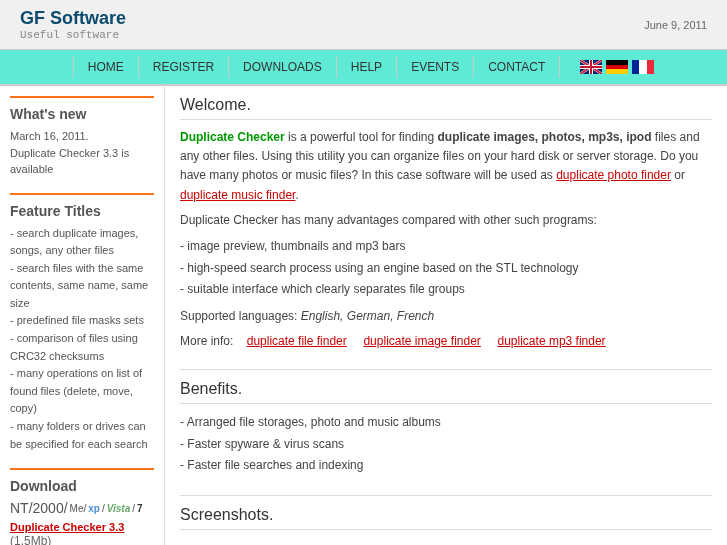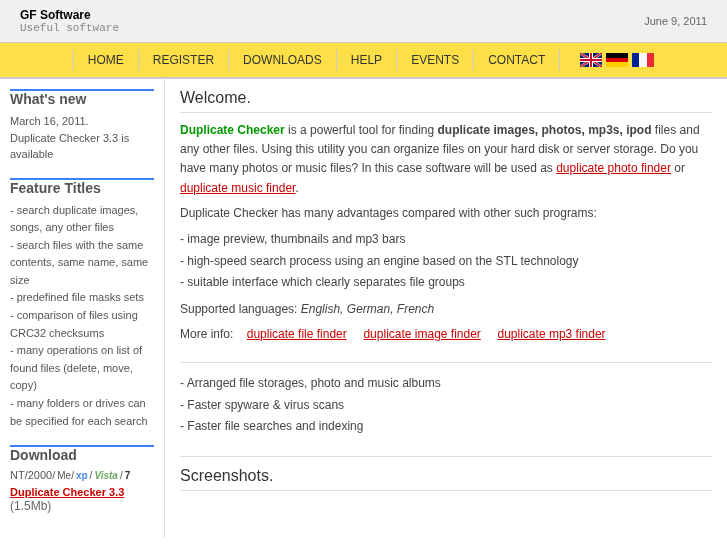--- a/index.html
+++ b/index.html
@@ -1,40 +1,40 @@
 <!DOCTYPE html>
 <html><head>
   <meta charset="utf-8">
   <style>
     * { margin: 0; padding: 0; box-sizing: border-box; }
     body { font-family: Arial, Helvetica, sans-serif; font-size: 12px; color: #333; background: #fff; width: 727px; }
 
     
     #header { background: #f0f0f0; border-bottom: 1px solid #ccc; padding: 8px 20px; display: flex; justify-content: space-between; align-items: center; }
-    #header-title { font-size: 12px; font-weight: bold; color: #000000; }
+    #header-title { font-size: 18px; font-weight: bold; color: #0c4a6e; }
     #header-subtitle { font-size: 11px; color: #888; font-family: 'Courier New', monospace; }
     #header-date { font-size: 11px; color: #666; }
 
     
-    #nav { background: #fde047; border-bottom: 2px solid #ccc; padding: 6px 0; text-align: center; display: flex; justify-content: center; align-items: center; gap: 0; }
+    #nav { background: #5eead4; border-bottom: 2px solid #ccc; padding: 6px 0; text-align: center; display: flex; justify-content: center; align-items: center; gap: 0; }
     .nav-item { padding: 4px 14px; font-size: 12px; color: #333; cursor: pointer; border-right: 1px solid #ccc; text-decoration: none; }
     .nav-item:first-child { border-left: 1px solid #ccc; }
     .nav-flags { margin-left: 20px; display: flex; gap: 4px; align-items: center; }
     .flag { width: 22px; height: 14px; display: inline-block; cursor: pointer; }
     .flag-uk { background: #012169; position: relative; overflow: hidden; }
     .flag-de { background: linear-gradient(to bottom, #000 33%, #DD0000 33%, #DD0000 66%, #FFCE00 66%); }
     .flag-fr { background: linear-gradient(to right, #002395 33%, #fff 33%, #fff 66%, #ED2939 66%); }
 
     
     #main { display: flex; }
     #sidebar { width: 165px; min-width: 165px; border-right: 1px solid #ddd; padding: 10px 10px; }
     #content { flex: 1; padding: 10px 15px; }
 
     
-    .sidebar-section { margin-bottom: 15px; border-top: 2px solid #3b82f6; padding-top: 0; }
+    .sidebar-section { margin-bottom: 15px; border-top: 2px solid #f97316; padding-top: 8px; }
     .sidebar-title { font-size: 14px; font-weight: bold; color: #555; margin-bottom: 6px; }
     .sidebar-text { font-size: 11px; color: #555; line-height: 1.5; }
     .sidebar-list { font-size: 11px; color: #555; line-height: 1.6; list-style: none; }
     .sidebar-list li::before { content: "- "; }
 
     
     .download-section { margin-top: 10px; }
     .download-icons { display: flex; align-items: center; gap: 2px; margin-bottom: 4px; flex-wrap: wrap; }
     .download-link { color: #c00; font-size: 11px; font-weight: bold; text-decoration: underline; cursor: pointer; }
     .download-size { color: #666; font-size: 12px; }
@@ -108,21 +108,21 @@
         <li>predefined file masks sets</li>
         <li>comparison of files using CRC32 checksums</li>
         <li>many operations on list of found files (delete, move, copy)</li>
         <li>many folders or drives can be specified for each search</li>
       </ul>
     </div>
 
     <div class="sidebar-section download-section">
       <div class="sidebar-title">Download</div>
       <div class="download-icons">
-        <span style="font-size:11px;color:#555;">NT/2000/</span>
+        <span style="font-size:14px;color:#555;">NT/2000/</span>
         <span style="font-size:10px;color:#555;">Me/</span>
         <span style="font-size:10px;color:#4a90d9;font-weight:bold;">xp</span>
         <span style="font-size:10px;color:#555;">/</span>
         <span style="font-size:10px;color:#6aaa6a;font-weight:bold;font-style:italic;">Vista</span>
         <span style="font-size:10px;color:#555;">/</span>
         <span style="font-size:10px;color:#333;font-weight:bold;">7</span>
       </div>
       <div style="margin-bottom:3px;">
         <span class="download-link">Duplicate Checker 3.3</span>
         <span class="download-size">(1.5Mb)</span>
@@ -162,20 +162,21 @@
         &nbsp;&nbsp;&nbsp;
         <span class="link-red">duplicate image finder</span>
         &nbsp;&nbsp;&nbsp;
         <span class="link-red">duplicate mp3 finder</span>
       </div>
     </div>
 
     <hr class="sep">
 
     <div class="content-section">
+      <div class="content-title">Benefits.</div>
       <ul class="content-list">
         <li>Arranged file storages, photo and music albums</li>
         <li>Faster spyware &amp; virus scans</li>
         <li>Faster file searches and indexing</li>
       </ul>
     </div>
 
     <hr class="sep">
 
     <div class="content-section">

